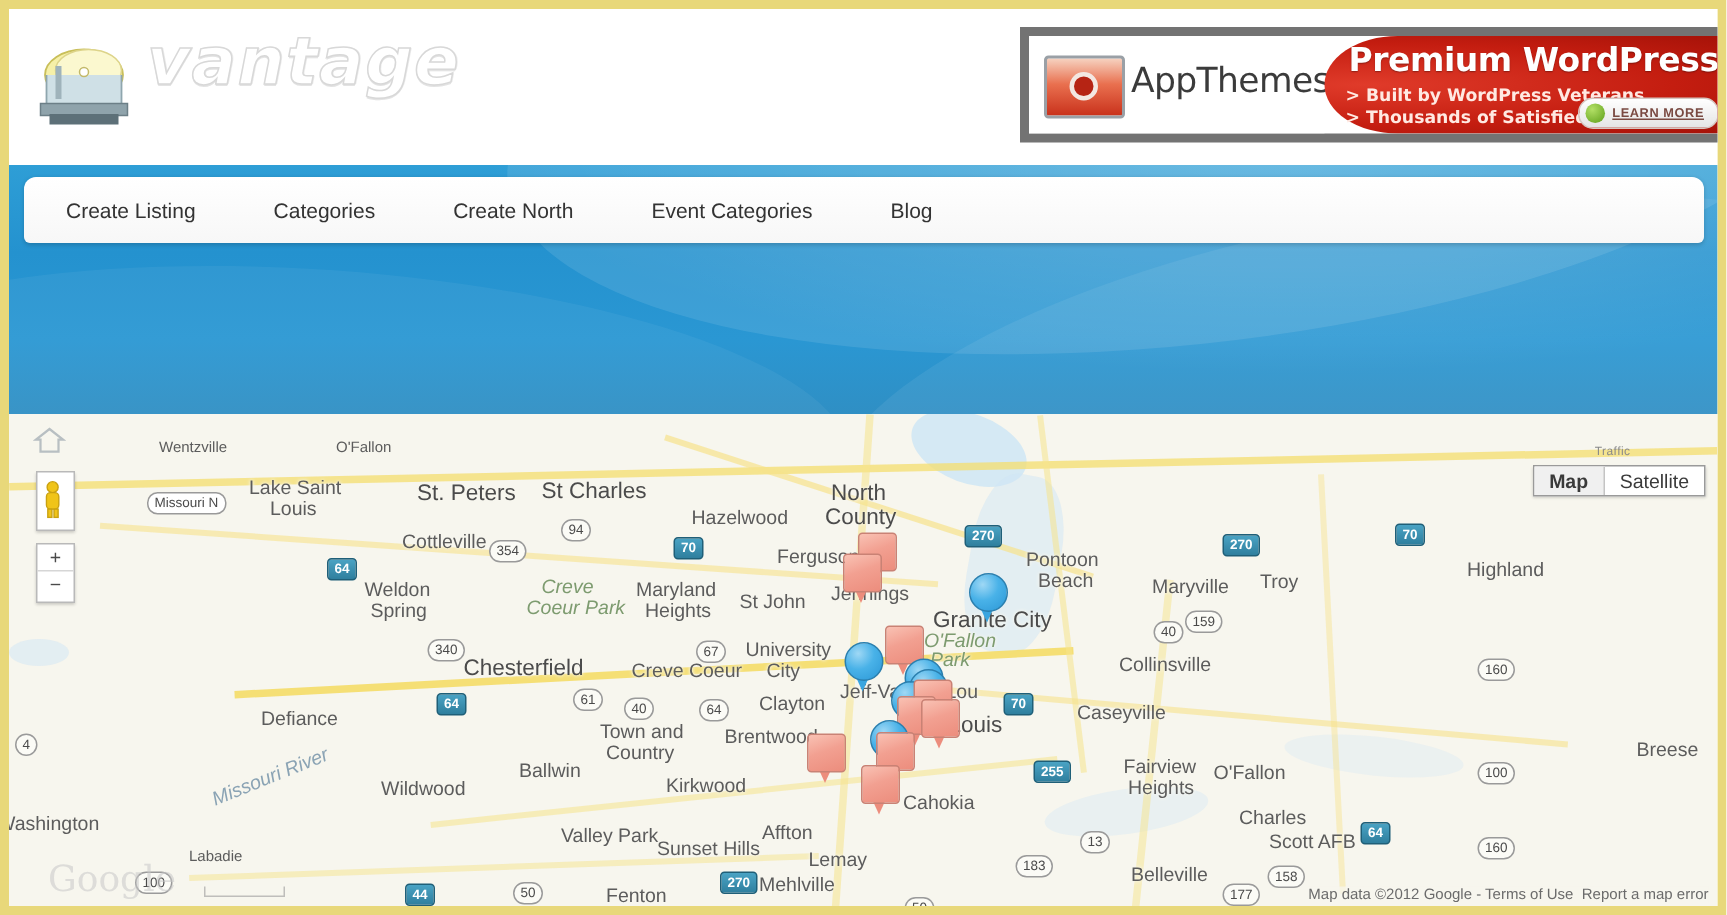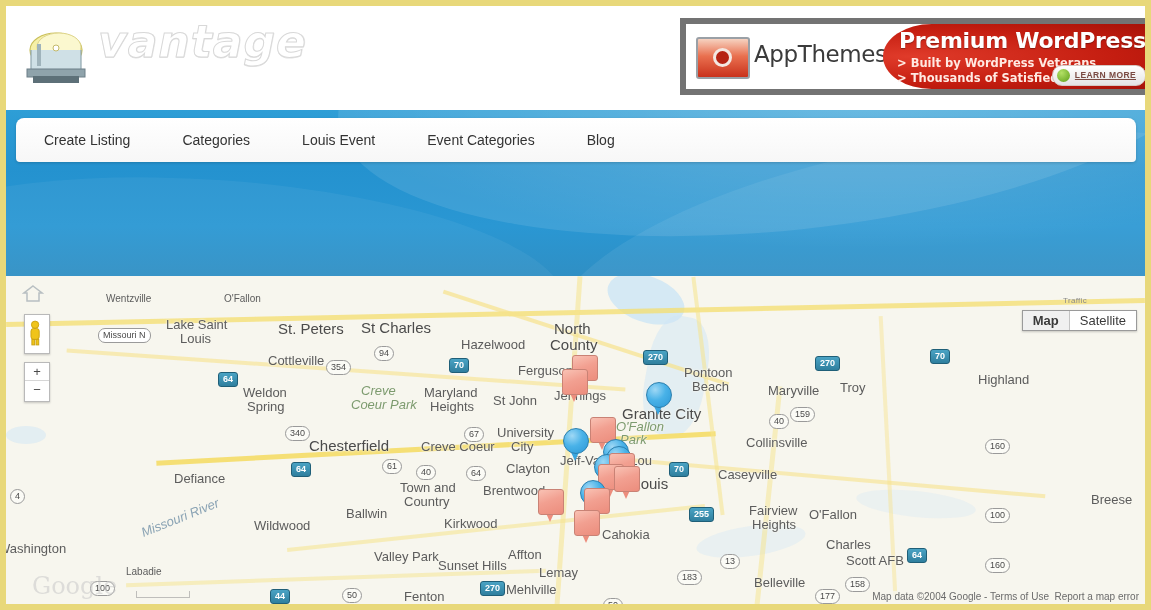--- a/index.html
+++ b/index.html
@@ -359,21 +359,21 @@
   </div>
 
   <div id="blue-panel">
     <div class="swoosh" id="swoosh-1"></div>
     <div class="swoosh" id="swoosh-2"></div>
     <div class="swoosh" id="swoosh-3"></div>
 
     <div id="navbar">
       <div class="nav-item" id="nav-item-0">Create Listing</div>
       <div class="nav-item">Categories</div>
-      <div class="nav-item">Louis Event</div>
+      <div class="nav-item">Create North</div>
       <div class="nav-item">Event Categories</div>
       <div class="nav-item">Blog</div>
     </div>
 
   </div>
 
   <div id="map">
 
     <div class="map-water" style="left:600px;top:0px;width:80px;height:46px;border-radius:50%;transform:rotate(20deg);"></div>
     <div class="map-water" style="left:640px;top:40px;width:60px;height:120px;border-radius:40%;transform:rotate(10deg);opacity:.5;"></div>
@@ -573,16 +573,16 @@
     <div id="map-traffic-label">Traffic</div>
     <div id="map-type-control">
       <div class="map-type-btn" id="map-type-map">Map</div>
       <div class="map-type-btn" id="map-type-satellite">Satellite</div>
     </div>
 
     <div id="google-logo">Google</div>
     <div id="map-scale"></div>
 
     <div id="map-attribution">
-      <span>Map data ©2004 Google - </span><span class="tou">Terms of Use</span>&nbsp;&nbsp;<span>Report a map error</span>
+      <span>Map data ©2012 Google - </span><span class="tou">Terms of Use</span>&nbsp;&nbsp;<span>Report a map error</span>
     </div>
   </div>
 </div>
 
 </body></html>

